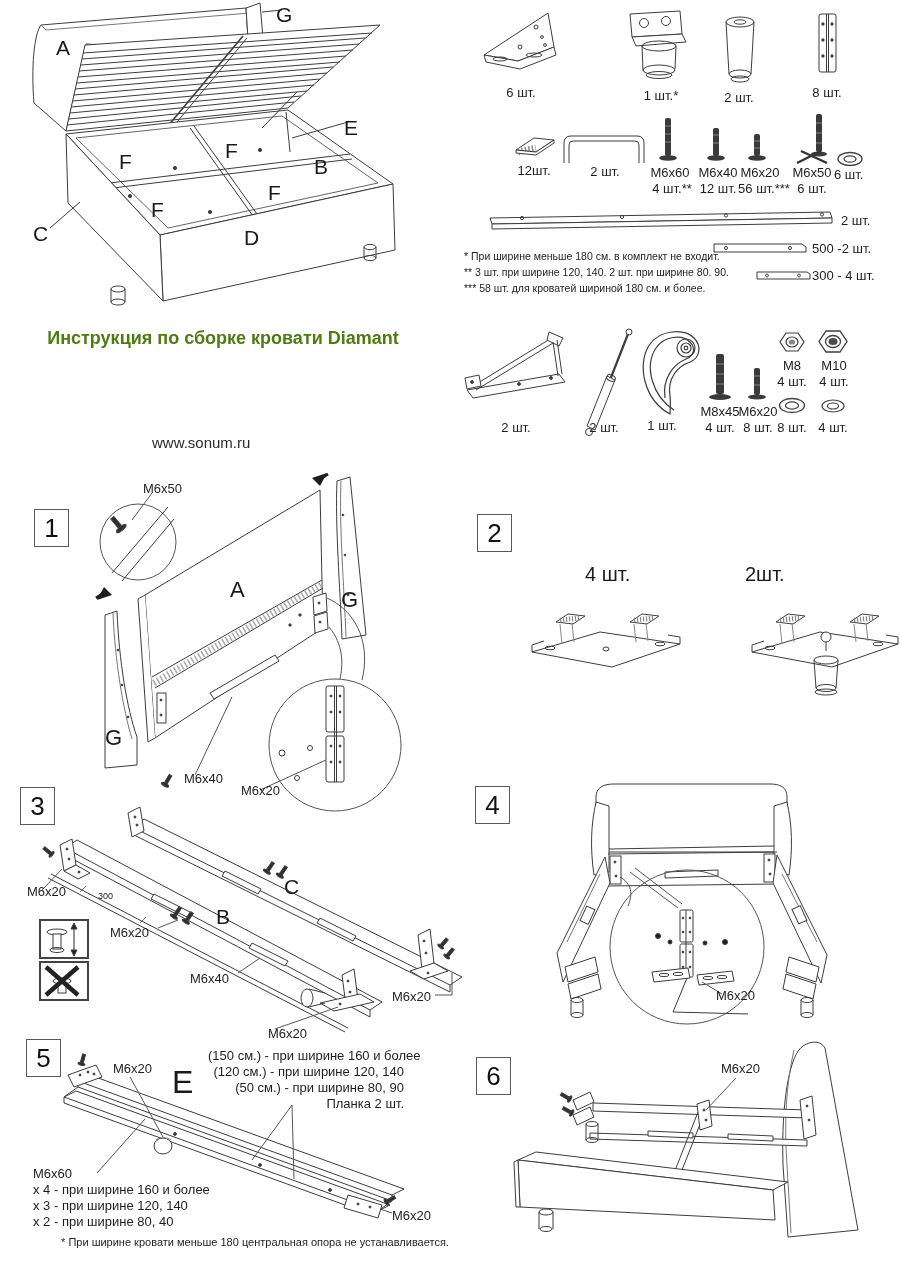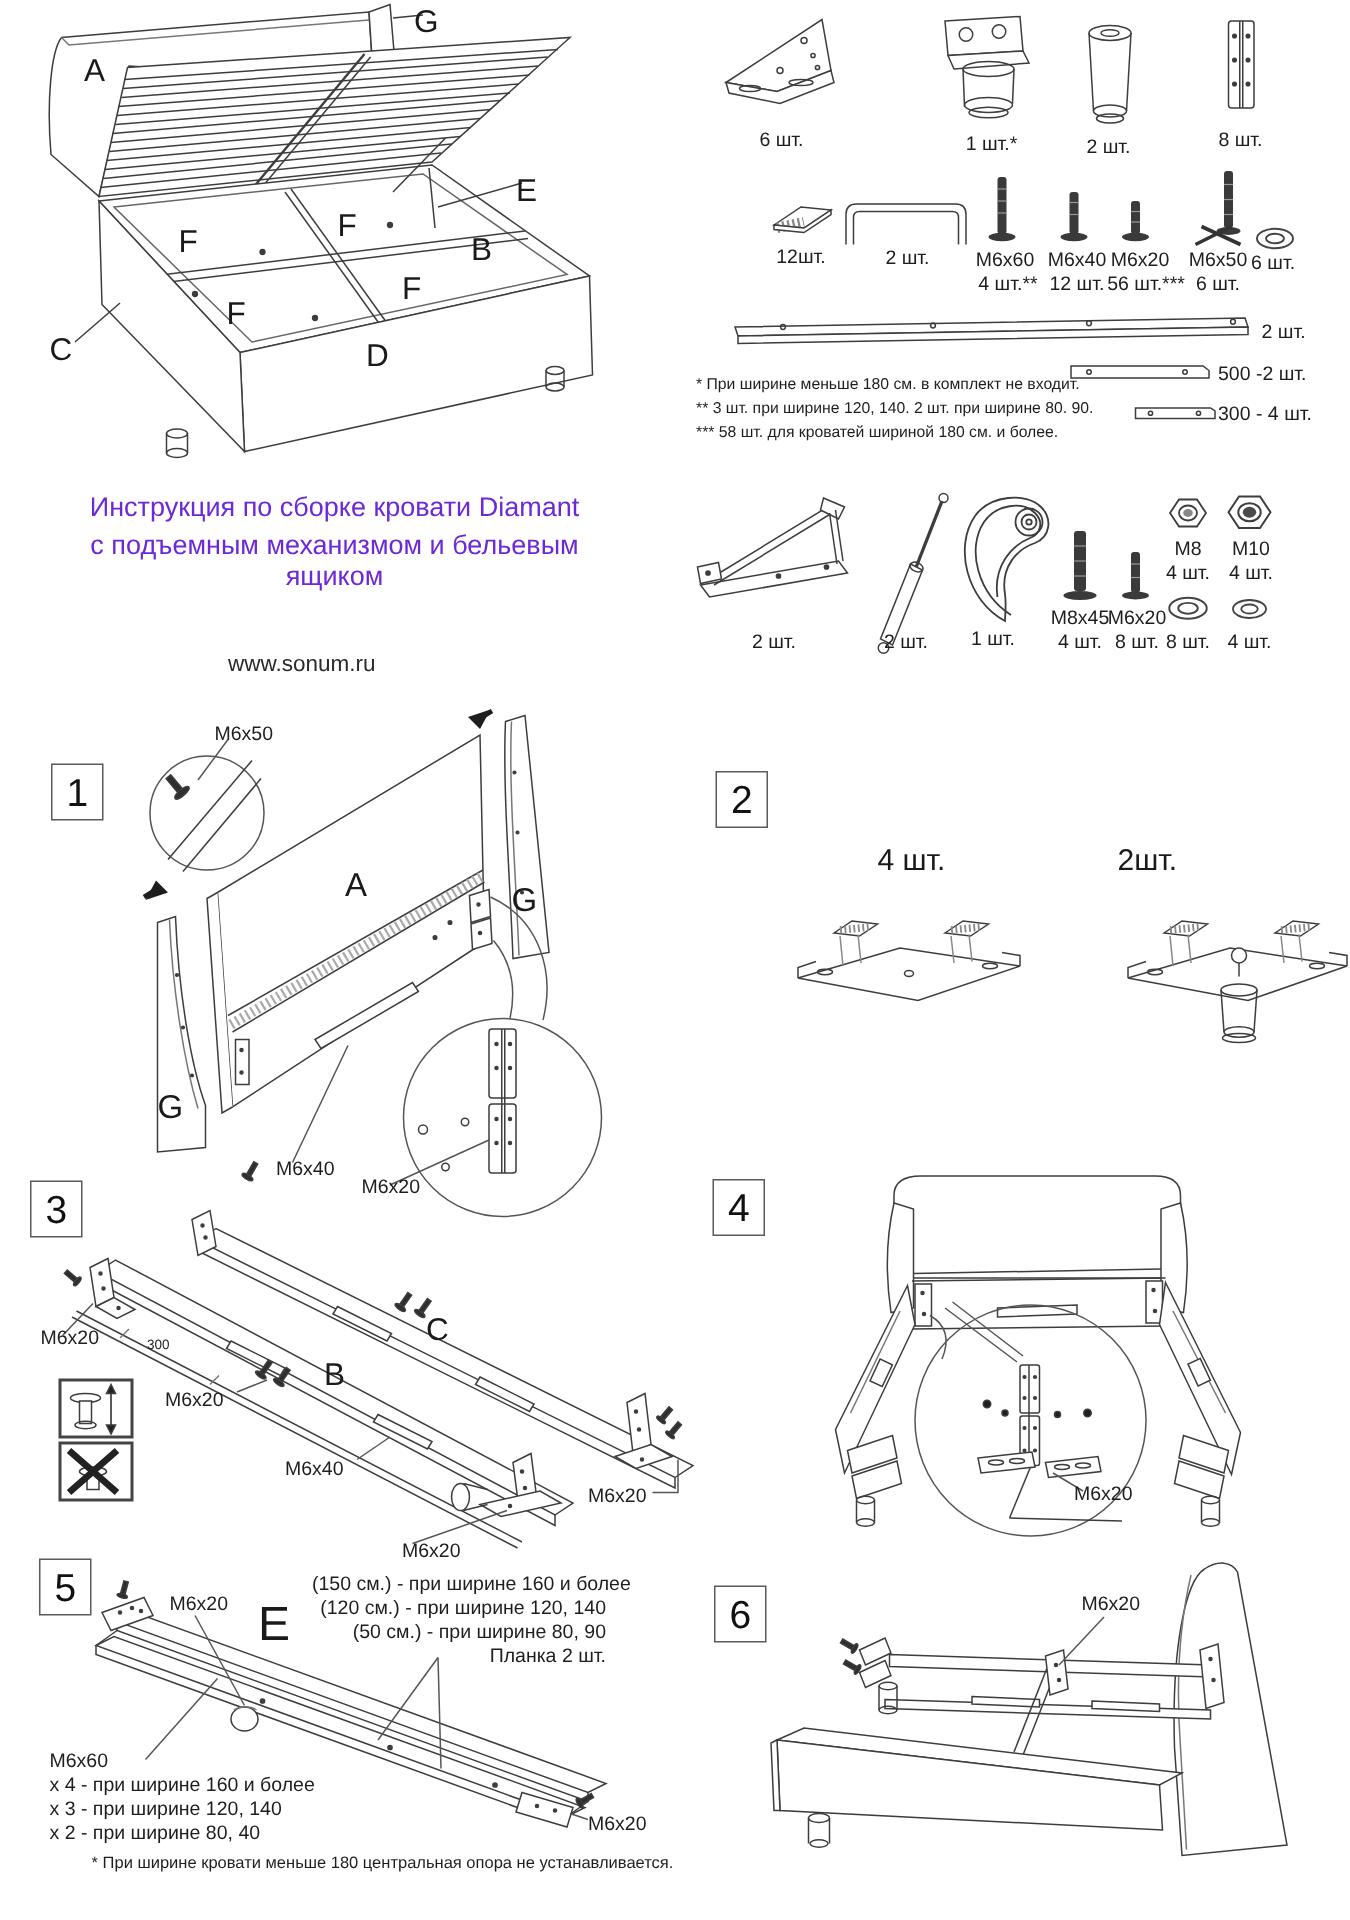--- a/index.html
+++ b/index.html
@@ -7,21 +7,21 @@
         font-family:"Liberation Sans","DejaVu Sans",sans-serif;color:#222;}
   svg{position:absolute;overflow:visible;}
   .lbl{position:absolute;font-size:13px;color:#1e1e1e;white-space:nowrap;}
   .lbl-c{text-align:center;}
   .lbl-r{text-align:right;}
   .lbl-sm{position:absolute;font-size:10.5px;color:#1e1e1e;white-space:nowrap;}
   .lbl-xs{position:absolute;font-size:9px;color:#1e1e1e;white-space:nowrap;}
   .letter{position:absolute;font-size:21px;color:#1a1a1a;white-space:nowrap;}
   .letter-xl{position:absolute;font-size:32px;color:#1a1a1a;white-space:nowrap;}
   .qty-lg{position:absolute;font-size:20px;color:#1a1a1a;white-space:nowrap;}
-  .title{position:absolute;font-size:18px;color:#6d28d9;text-align:center;width:390px;left:28px;}
+  .title{position:absolute;font-size:18px;color:#4d7c0f;text-align:center;width:390px;left:28px;font-weight:bold;}
   .web{position:absolute;font-size:15px;color:#2a2a2a;}
   .hwtitle{position:absolute;font-size:13.5px;color:#1e1e1e;text-align:center;width:440px;left:458px;top:308px;}
   .stepbox{position:absolute;width:33px;height:36px;border:1.5px solid #5a5a5a;background:#fff;
            display:flex;align-items:center;justify-content:center;font-size:26px;color:#111;}
   .footnote{position:absolute;font-size:11px;color:#1e1e1e;text-align:center;width:430px;left:40px;top:1236px;}
 </style>
 </head>
 <body>
 
 <div class="page">
@@ -279,21 +279,20 @@
   <div class="lbl lbl-c" style="left:737px;top:404px;width:42px;">M6x20</div>
   <div class="lbl lbl-c" style="left:737px;top:420px;width:42px;">8 шт.</div>
   <div class="lbl lbl-c" style="left:772px;top:358px;width:40px;">M8</div>
   <div class="lbl lbl-c" style="left:770px;top:374px;width:44px;">4 шт.</div>
   <div class="lbl lbl-c" style="left:812px;top:358px;width:44px;">M10</div>
   <div class="lbl lbl-c" style="left:812px;top:374px;width:44px;">4 шт.</div>
   <div class="lbl lbl-c" style="left:770px;top:420px;width:44px;">8 шт.</div>
   <div class="lbl lbl-c" style="left:812px;top:420px;width:42px;">4 шт.</div>
 
   <div class="title" style="top:328px;">Инструкция по сборке кровати Diamant</div>
-  <div class="title" style="top:353px;">с подъемным механизмом и бельевым ящиком</div>
   <div class="web" style="left:152px;top:434px;">www.sonum.ru</div>
 
   <div class="stepbox" style="left:34px;top:509px;">1</div>
   <svg style="left:60px;top:465px;" width="405" height="345" viewBox="0 0 405 345" fill="none" stroke="#3d3d3d" stroke-width="1">
 
     <path d="M85,130 L260,25 L263,163 L95,273 Z" fill="#fff"></path>
     <path d="M85,130 L78,134 L88,277 L95,273" fill="#fff"></path>
 
     <line x1="92" y1="212" x2="262" y2="115"></line>
       <line x1="95" y1="223" x2="263" y2="123"></line>

